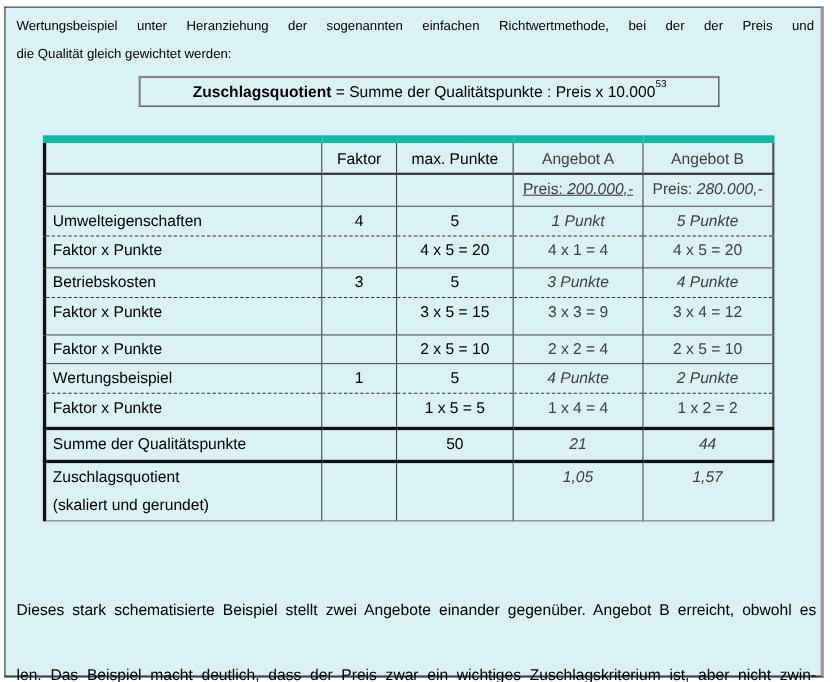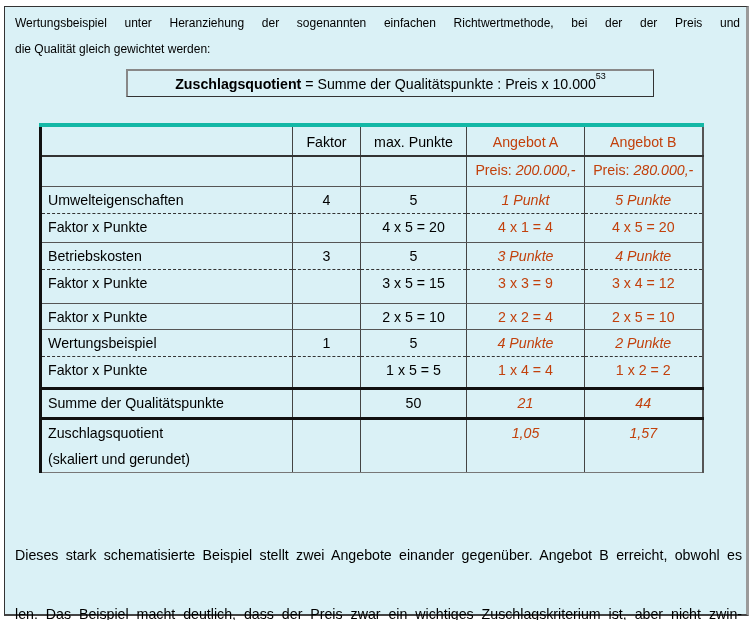--- a/index.html
+++ b/index.html
@@ -76,24 +76,24 @@
       vertical-align: top;
       box-sizing: border-box;
       border-left: 1px solid #444444;
       border-right: 1px solid #444444;
       line-height: 20px;
       padding-top: 3px;
     }
     table.wt td.c1 { border-left: 3px solid #111111; padding-left: 6px; }
     table.wt td.c5 { border-right: 2px solid #555555; }
     table.wt td.center { text-align: center; }
-    table.wt td.blue { color: #c2410c; }
+    table.wt td.blue { color: #404040; }
     table.wt td.it { font-style: italic; }
 
-    tr.r-head td { border-top: 4px solid #14b8a6; border-bottom: 2px solid #333333; height: 31px; padding-top: 5px; }
+    tr.r-head td { border-top: 7px solid #14b8a6; border-bottom: 2px solid #333333; height: 31px; padding-top: 5px; }
     tr.r-price td { height: 30px; border-bottom: 1px solid #555555; }
     tr.solid td { border-bottom: 1px solid #555555; }
     tr.dashed td { border-bottom: 1px dashed #333333; }
     tr.thickb td { border-bottom: 3px solid #111111; }
     tr.last td { border-bottom: 1px solid #777777; }
 
     .outro {
       position: absolute;
       left: 10px;
       top: 503px;
@@ -132,21 +132,21 @@
       <td class="c1"></td>
       <td class="center">Faktor</td>
       <td class="center">max. Punkte</td>
       <td class="center blue">Angebot A</td>
       <td class="center blue c5">Angebot B</td>
     </tr>
     <tr class="r-price">
       <td class="c1"></td>
       <td></td>
       <td></td>
-      <td class="center blue" style="padding:3px 2px 0 2px;"><span>Preis: </span><i>200.000,-</i></td>
+      <td class="center blue" style="padding:3px 2px 0 2px;text-decoration:underline;"><span>Preis: </span><i>200.000,-</i></td>
       <td class="center blue c5" style="padding:3px 2px 0 2px;"><span>Preis: </span><i>280.000,-</i></td>
     </tr>
 
     <tr class="dashed" style="height:27px">
       <td class="c1">Umwelteigenschaften</td>
       <td class="center">4</td>
       <td class="center">5</td>
       <td class="center blue it">1 Punkt</td>
       <td class="center blue it c5">5 Punkte</td>
     </tr>

